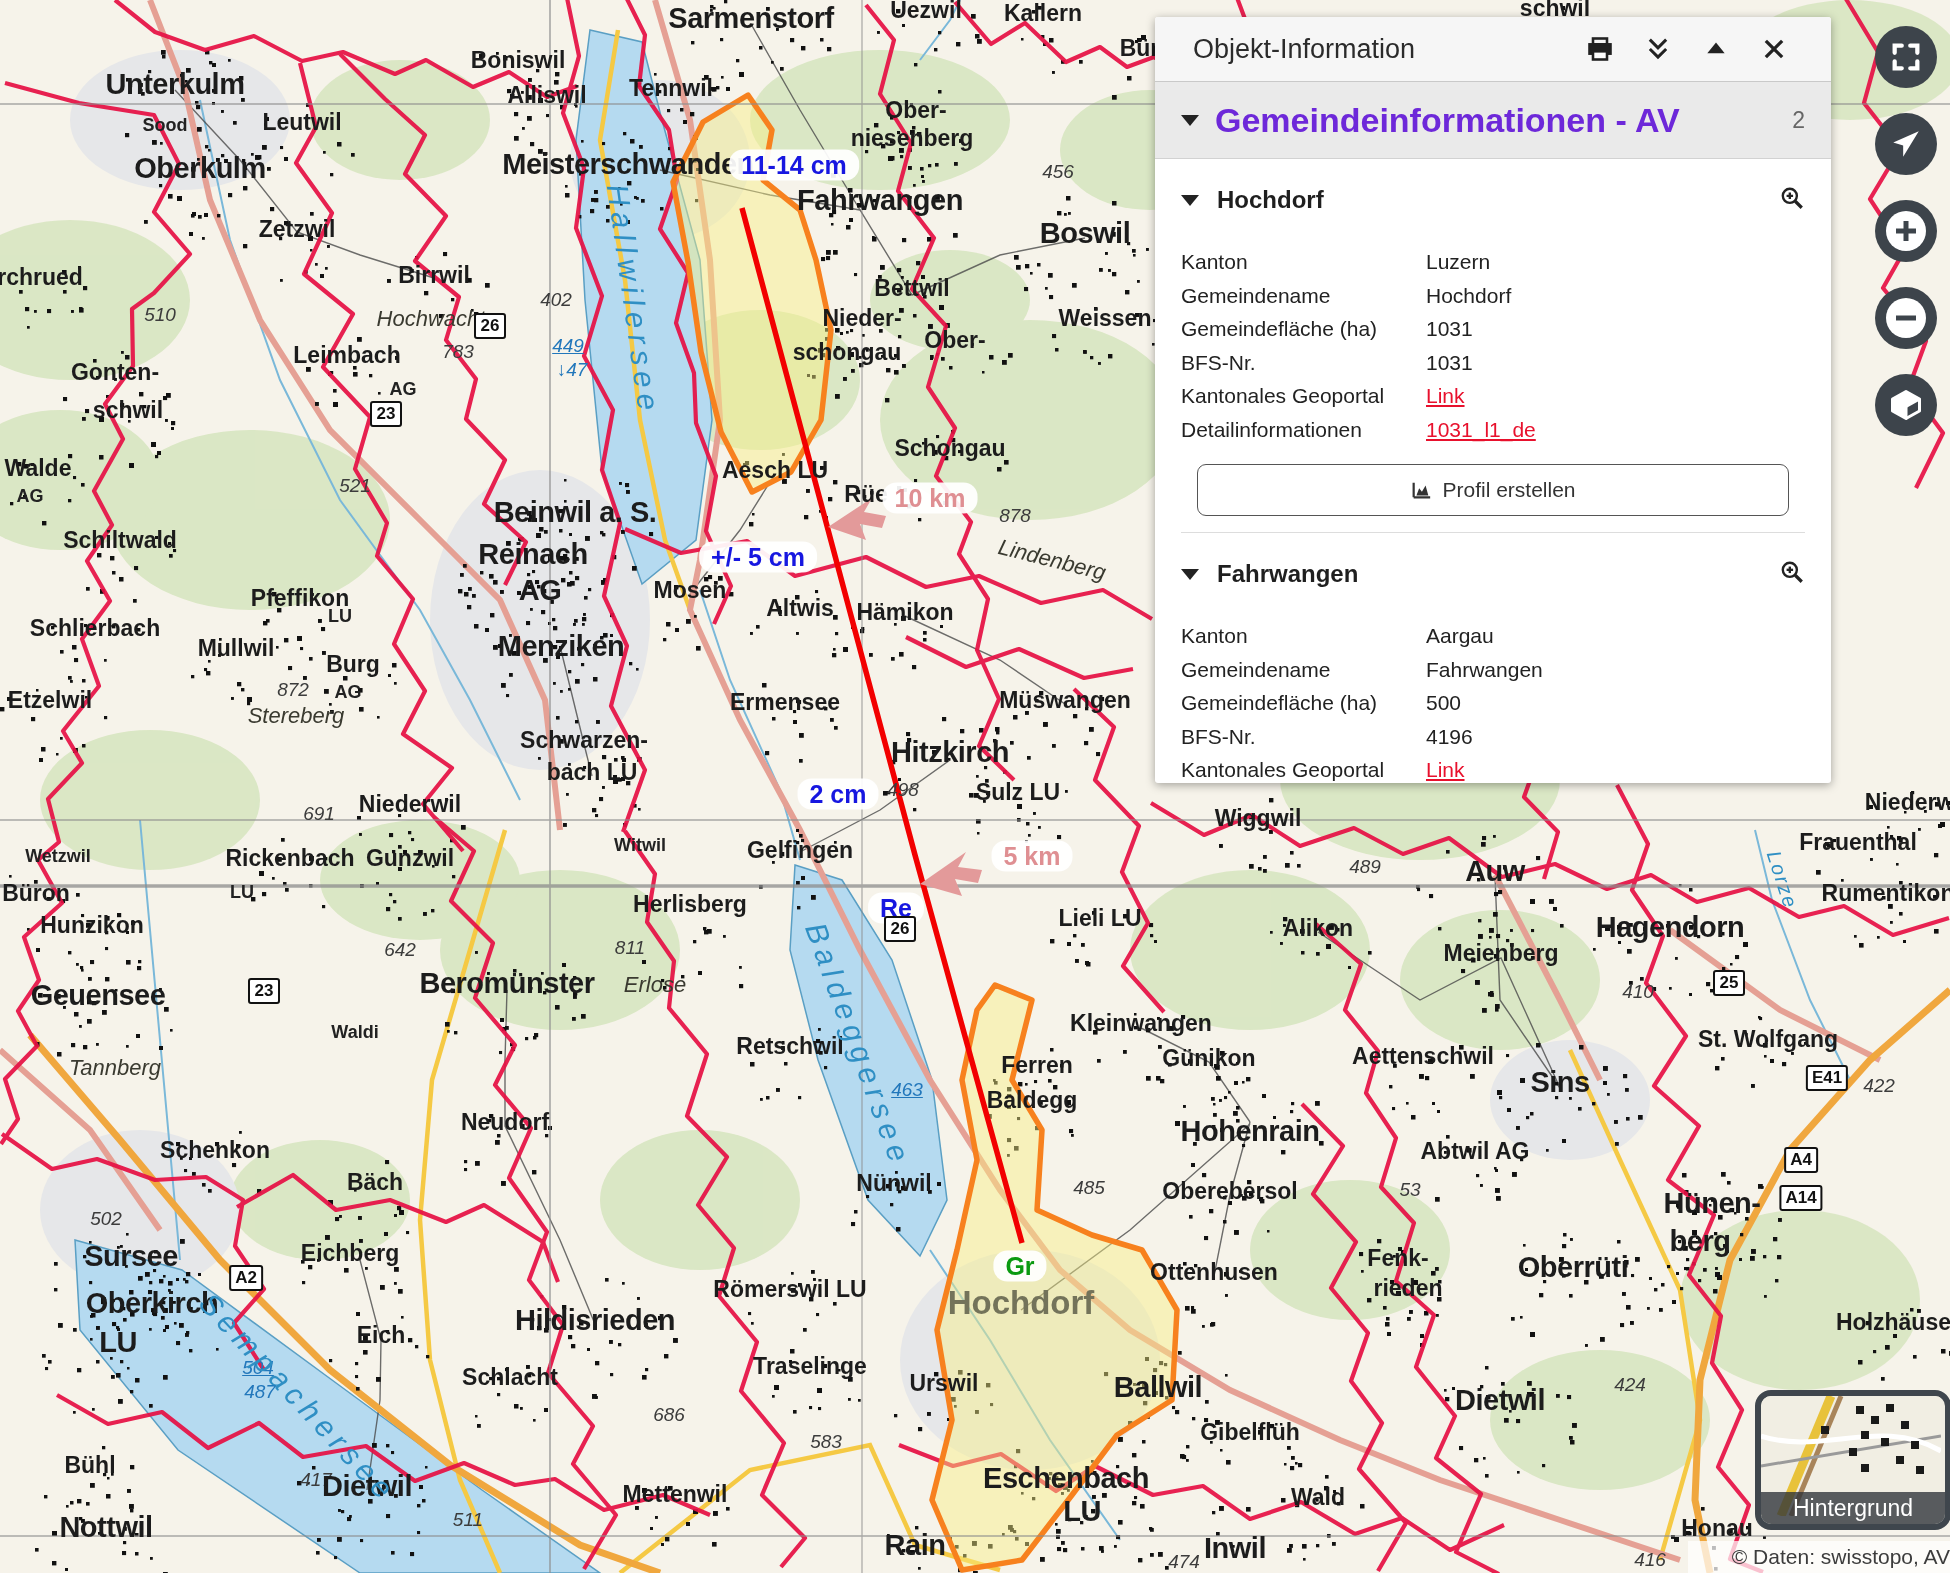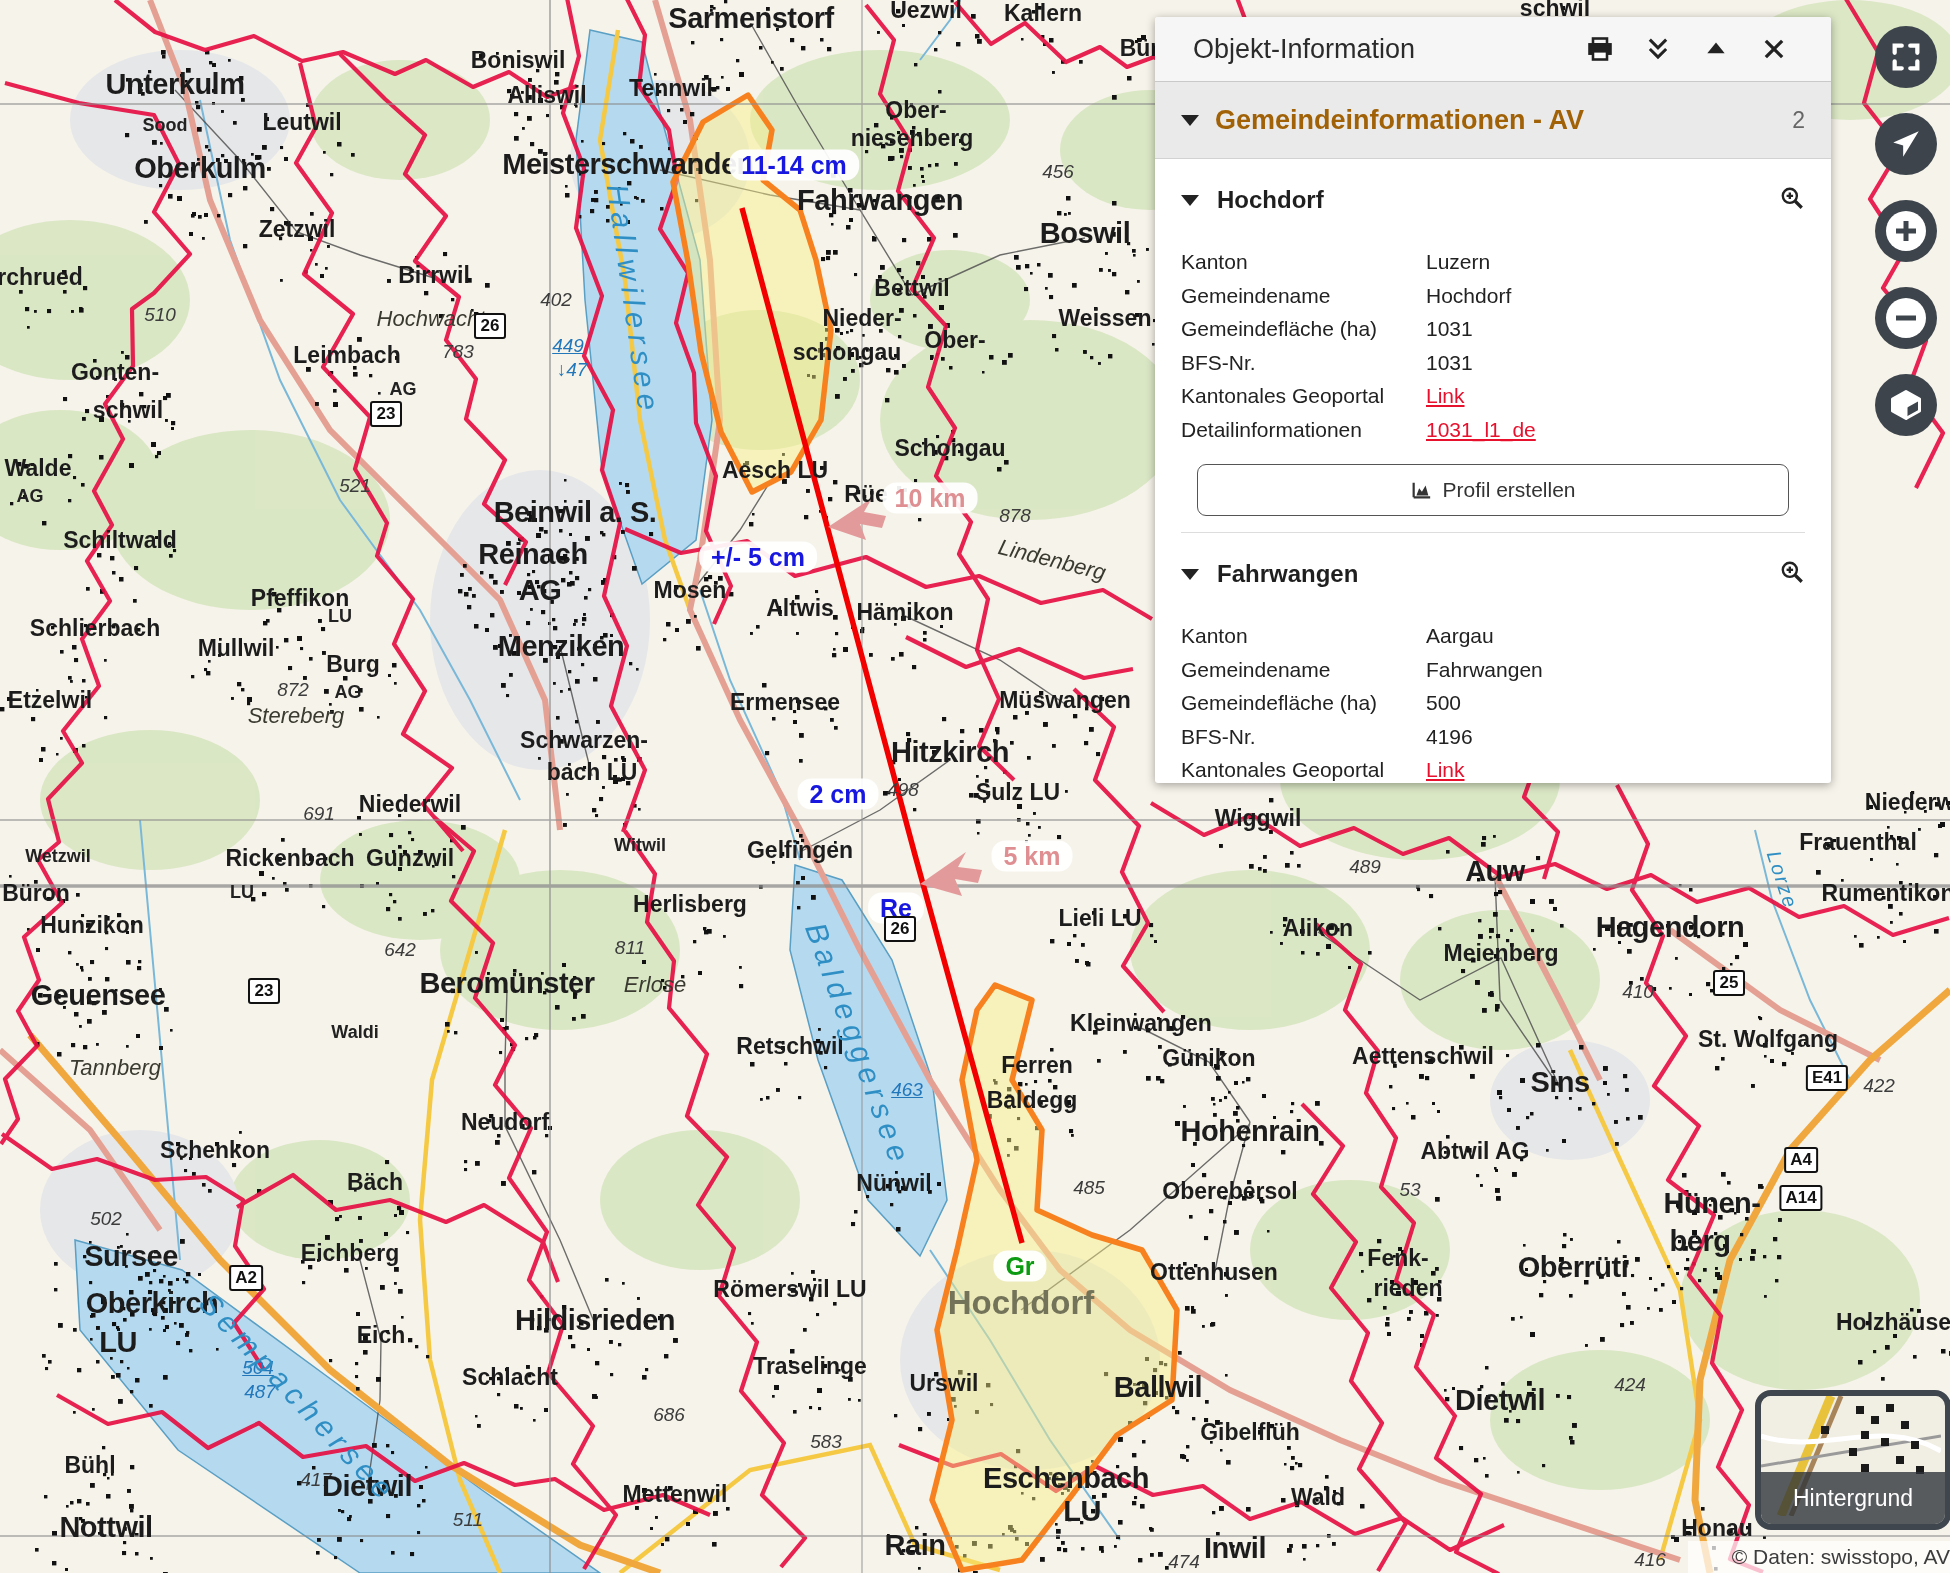--- a/index.html
+++ b/index.html
@@ -30,21 +30,21 @@
          border-radius:3px;line-height:22px;pointer-events:none;}
   
   #panel{position:absolute;left:1155px;top:17px;width:676px;height:766px;background:#fff;
          border-radius:3px;box-shadow:0 2px 10px rgba(0,0,0,.35);overflow:hidden;}
   #panel-header{height:64px;background:#f6f6f6;border-bottom:1px solid #c9c9c9;display:flex;align-items:center;}
   #panel-title{font-size:27px;color:#2b2b2b;margin-left:38px;flex:1;}
   .hicon{width:30px;height:30px;margin-right:28px;cursor:pointer;display:flex;align-items:center;justify-content:center;}
   .hicon:last-child{margin-right:42px;}
   #section-bar{height:76px;background:#eaeaea;border-bottom:1px solid #d2d2d2;display:flex;align-items:center;padding:0 26px;}
   #section-bar .tri{margin-right:16px;}
-  #section-title{font-size:27px;font-weight:bold;color:#a16207;flex:1;}
+  #section-title{font-size:34px;font-weight:bold;color:#6d28d9;flex:1;}
   #section-count{font-size:23px;color:#666;}
   .tri{width:0;height:0;border-left:9px solid transparent;border-right:9px solid transparent;border-top:11px solid #222;display:inline-block;}
   .feature{padding:0 26px;}
   .fhead{display:flex;align-items:center;margin-top:26px;}
   .fhead .tri{margin-right:18px;}
   .fname{font-size:24px;font-weight:bold;color:#1f1f1f;flex:1;}
   .frows{margin-top:30px;}
   .frow{display:flex;font-size:21px;color:#222;line-height:33.5px;}
   .frow .lab{width:245px;flex:none;}
   .frow .val{}
@@ -52,21 +52,21 @@
   #profile-btn{margin:18px 16px 0 16px;height:52px;border:1px solid #555;border-radius:9px;background:#fff;
       display:flex;align-items:center;justify-content:center;font-size:21px;color:#333;cursor:pointer;gap:10px;width:calc(100% - 32px);
       font-family:"Liberation Sans",sans-serif;}
   #after-btn-sep{border:none;border-top:1px solid #ddd;margin:16px 0 0 0;}
   
   #controls{position:absolute;left:1875px;top:26px;display:flex;flex-direction:column;gap:25px;}
   .ctl{width:62px;height:62px;border-radius:50%;background:#3d444b;display:flex;align-items:center;justify-content:center;cursor:pointer;}
   
   #bg-widget{position:absolute;left:1755px;top:1390px;width:184px;height:128px;border:6px solid #3f464d;
              border-radius:16px;overflow:hidden;background:#f0ede2;cursor:pointer;}
-  #bg-label{position:absolute;left:0;right:0;bottom:0;height:52px;background:rgba(45,50,56,.78);
+  #bg-label{position:absolute;left:0;right:0;bottom:0;height:32px;background:rgba(45,50,56,.78);
             color:#fff;font-size:23px;display:flex;align-items:center;justify-content:center;}
   
   #attrib{position:absolute;left:1688px;top:1541px;width:262px;height:32px;background:rgba(255,255,255,.72);
           display:flex;align-items:center;justify-content:flex-end;font-size:21px;color:#3c3c3c;padding-right:2px;}
 </style>
 </head>
 <body>
 
 <div id="stage">
 

